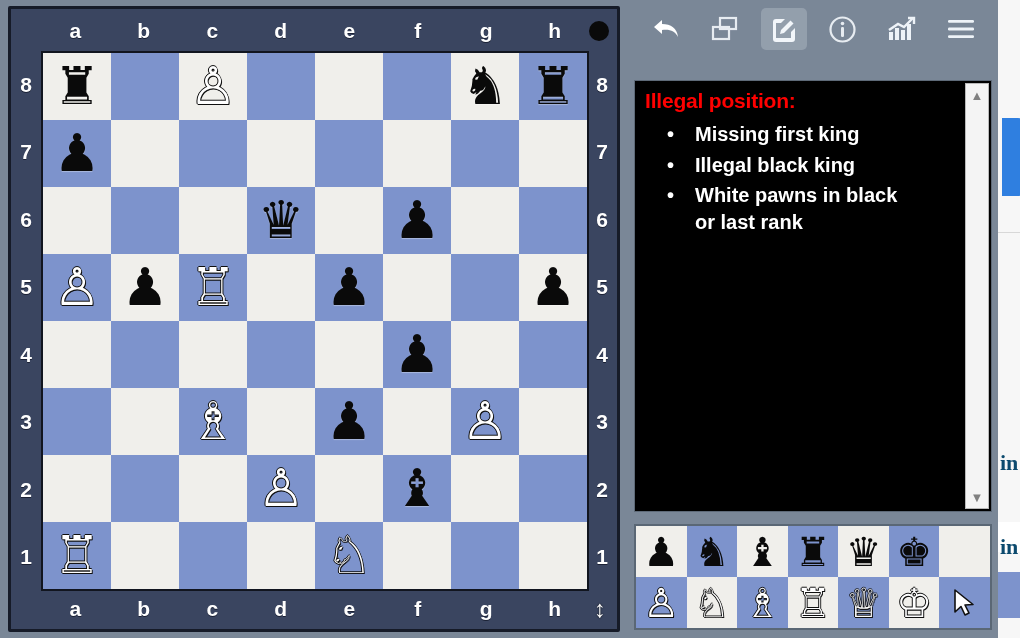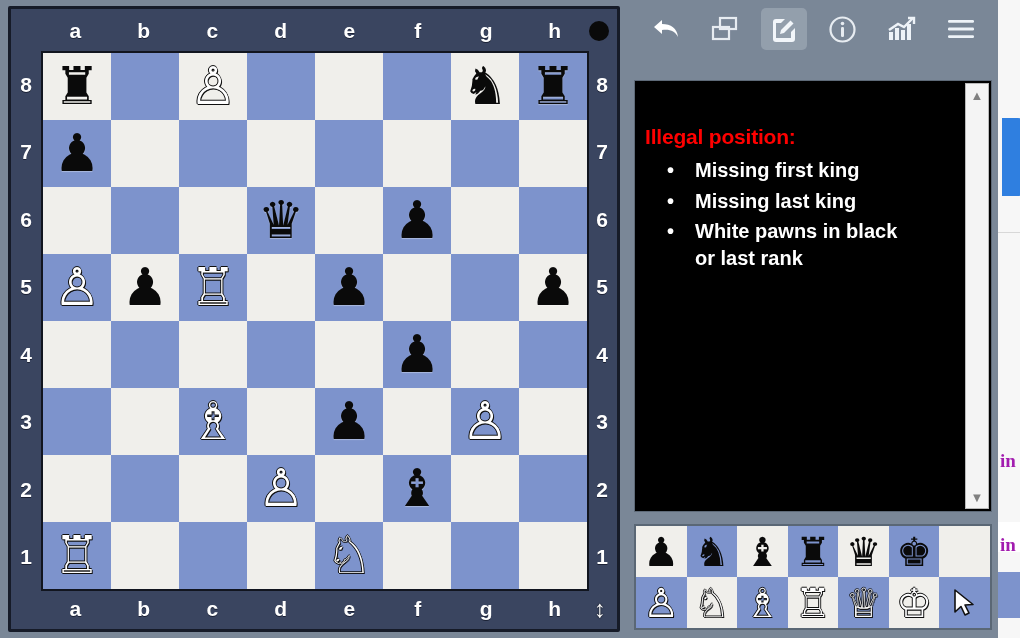--- a/index.html
+++ b/index.html
@@ -93,21 +93,21 @@
   }
   .tb-btn.active { background: #939fac; }
   .tb-btn svg { display: block; }
 
   #message-panel {
     position: absolute; left: 6px; top: 80px; width: 358px; height: 432px;
     background: #000000;
     border: 1px solid #5e6a78;
     overflow: hidden;
   }
-  #msg-body { position: absolute; left: 0; top: 0; right: 28px; bottom: 0; padding: 8px 6px 8px 10px; margin-top: 36px; }
+  #msg-body { position: absolute; left: 0; top: 0; right: 28px; bottom: 0; padding: 8px 6px 8px 10px; }
   #msg-title {
     color: #ff0000; font-size: 21px; font-weight: bold;
     letter-spacing: -0.2px; margin-bottom: 8px;
   }
   #msg-list { list-style: none; }
   #msg-list li {
     color: #ffffff; font-size: 20px; font-weight: bold;
     line-height: 1.33; margin-bottom: 4px;
     padding-left: 50px; position: relative;
     max-width: 268px;
@@ -148,22 +148,22 @@
 
   
   #edge-strip {
     position: absolute; left: 998px; top: 0; width: 22px; height: 638px;
     background: #f7f7f7; overflow: hidden;
   }
   .edge-blue-box { position: absolute; left: 4px; width: 22px; background: #2f7fe0; }
   #edge-box-1 { top: 118px; height: 78px; border-radius: 0 6px 6px 0; }
   #edge-sep { position: absolute; left: 0; top: 232px; width: 22px; height: 1px; background: #d8d8d8; }
   .edge-txt {
-    position: absolute; left: 2px; color: #a21caf;
-    font-size: 19px; font-weight: bold;
+    position: absolute; left: 2px; color: #0c4a6e;
+    font-size: 22px; font-weight: bold;
     font-family: "Liberation Serif", serif;
   }
   #edge-txt-1 { top: 450px; }
   #edge-txt-2 { top: 534px; }
   #edge-white-1 { position: absolute; left: 0; top: 522px; width: 22px; height: 30px; background: #ffffff; }
   #edge-blue-2 { position: absolute; left: 0; top: 572px; width: 22px; height: 46px; background: #7d93cc; }
 </style>
 </head>
 <body>
 
@@ -372,21 +372,21 @@
             <rect x="2" y="18.2" width="26" height="2.8" rx="1.2" fill="#eef3f8"></rect>
           </svg>
         </div>
       </div>
 
     <div id="message-panel">
       <div id="msg-body">
         <div id="msg-title">Illegal position:</div>
         <ul id="msg-list">
             <li>Missing first king</li>
-            <li>Missing last king</li>
+            <li>Illegal black king</li>
             <li>White pawns in black or last rank</li>
           </ul>
       </div>
       <div id="msg-scrollbar">
         <div class="sb-arrow">▲</div>
         <div id="sb-thumb-area"></div>
         <div class="sb-arrow">▼</div>
       </div>
     </div>
 

